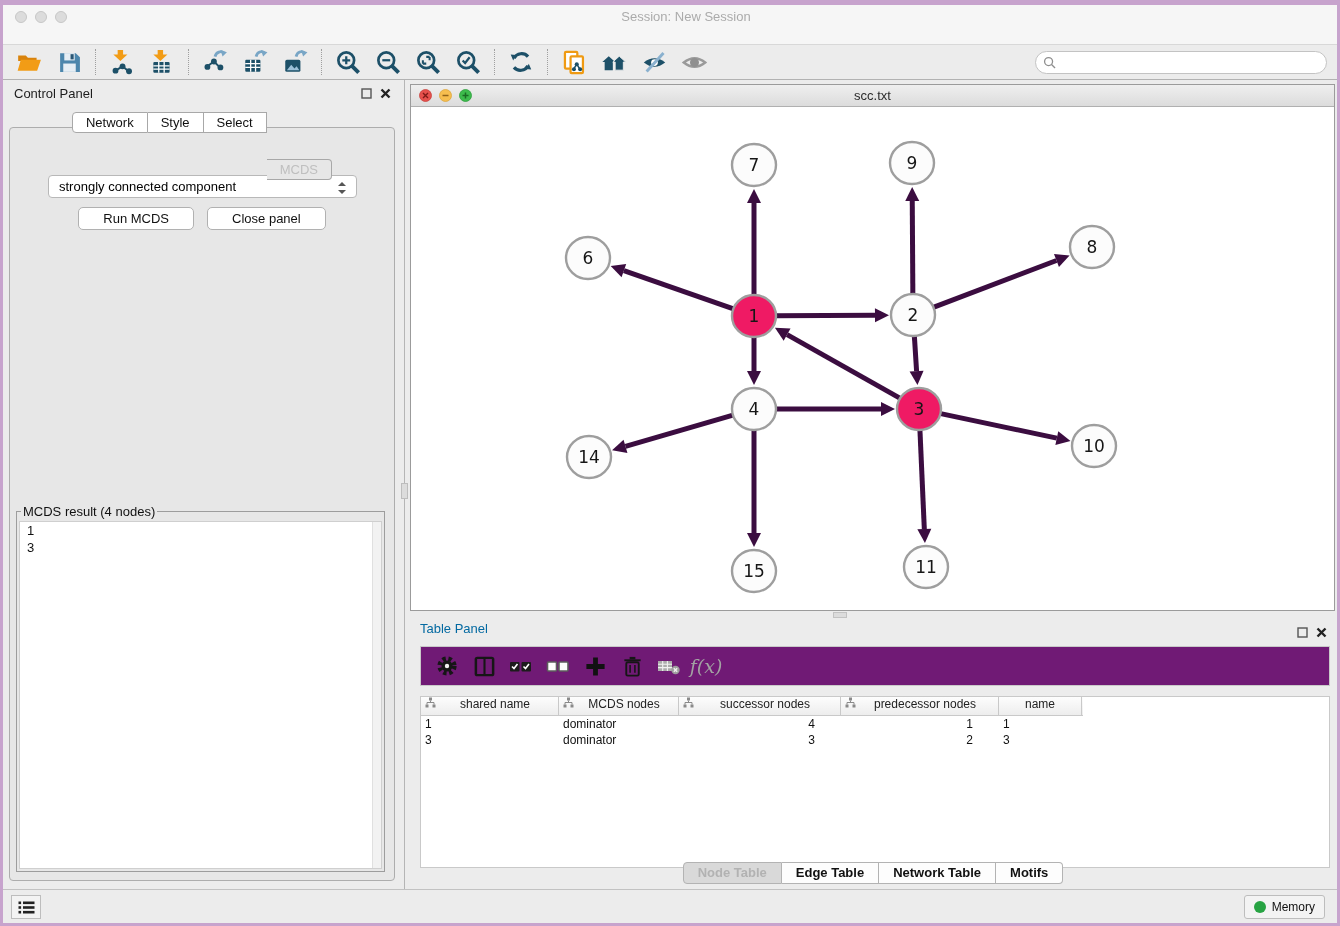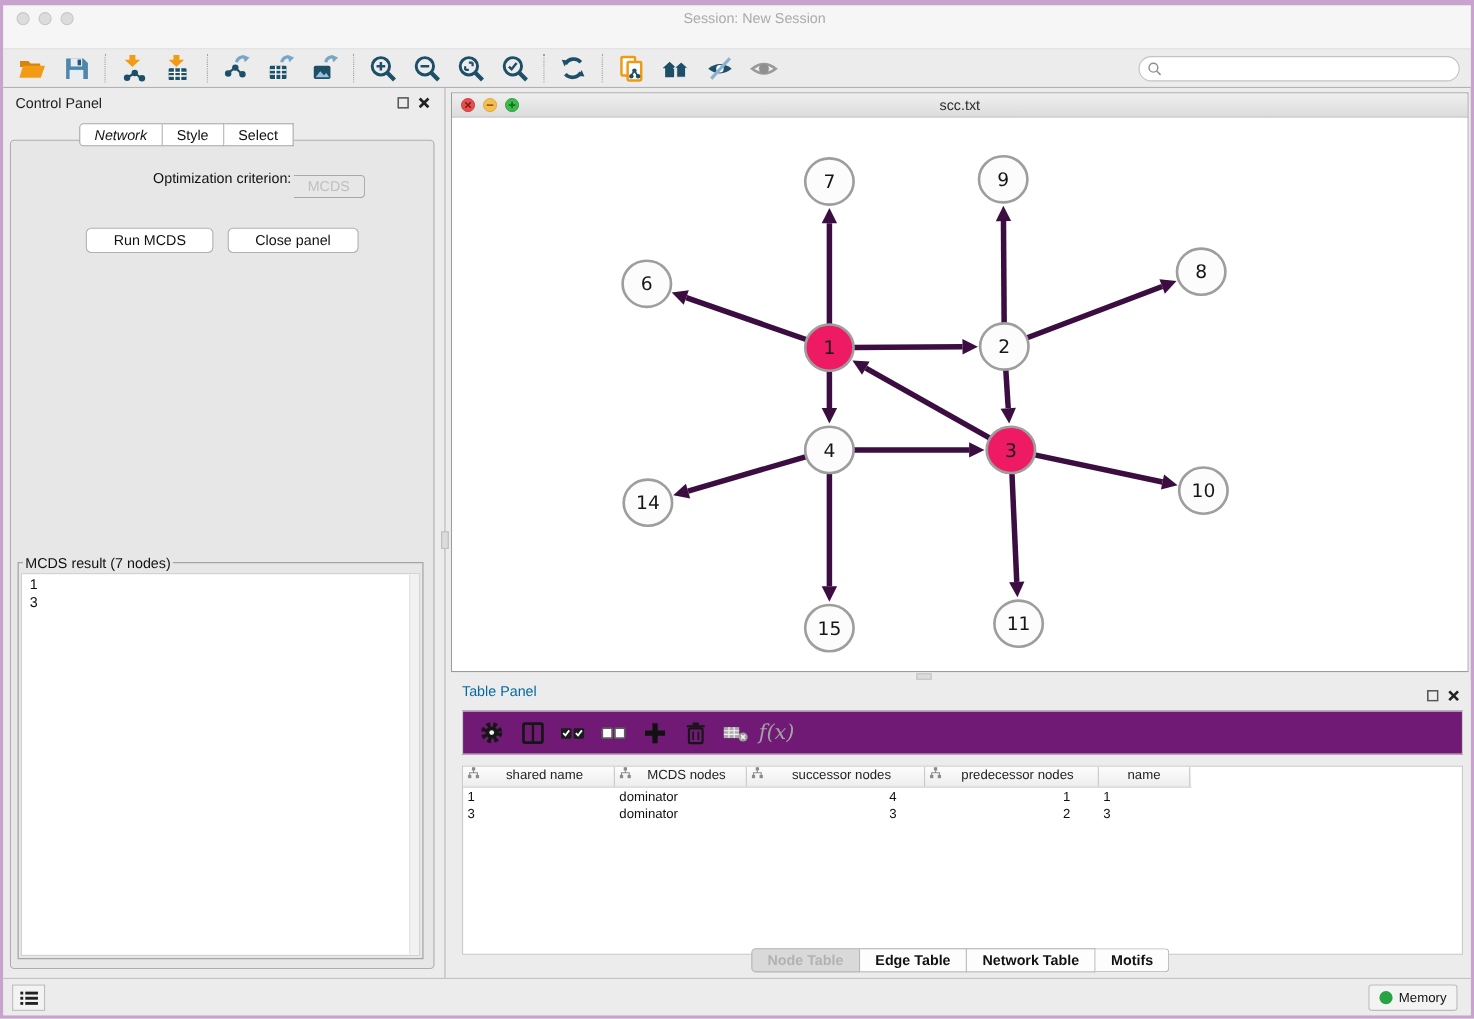--- a/index.html
+++ b/index.html
@@ -22,21 +22,21 @@
 
   
   .main { flex:1 1 auto; display:flex; position:relative; min-height:0; }
 
   
   .control-panel { width:398px; flex:none; position:relative; background:#ececec; }
   .cp-header { position:absolute; top:6px; left:11px; font-size:13px; color:#1d1d1d; }
   .panel-btns { position:absolute; top:8px; right:10px; display:flex; gap:8px; align-items:center; }
   .tabs-row { position:absolute; top:32px; left:0; right:0; display:flex; justify-content:center; z-index:2; }
   .cp-tab { height:21px; line-height:19px; padding:0 13px; font-size:13px; background:#fff; border:1px solid #a8a8a8; border-left-width:0; color:#111; cursor:pointer; }
-  .cp-tab:first-child { border-left-width:1px; border-radius:4px 0 0 4px;font-style:italic; }
+  .cp-tab:first-child { border-left-width:1px; border-radius:4px 0 0 4px; }
   .cp-tab:last-child { border-radius:0 4px 4px 0; }
   .cp-tab.active { background:#e7e7e7; color:#bfbfbf;margin-top:47px; }
   .cp-content { position:absolute; top:47px; left:6px; right:6px; bottom:8px; border:1px solid #adadad; border-radius:4px; background:#e7e7e7; }
   .opt-label { position:absolute; top:26px; left:0; right:0; text-align:center; font-size:13px; color:#111; }
   .criterion-select { position:absolute; top:47px; left:38px; width:309px; height:23px; background:#fff; border:1px solid #b8b8b8; border-radius:4px; font-size:13px; display:flex; align-items:center; padding:0 24px 0 10px; cursor:pointer; }
   .sel-chev { position:absolute; right:7px; top:4px; }
   .btn-row { position:absolute; top:79px; left:0; right:0; display:flex; justify-content:center; gap:13px; }
   .aqua-btn { height:23px; background:#fff; border:1px solid #b1b1b1; border-radius:5px; font-size:13px; padding:0 24px; color:#111; cursor:pointer; font-family:"Liberation Sans",sans-serif; }
   .mcds-fieldset { position:absolute; top:376px; left:6px; right:9px; bottom:8px; border:1px solid #9d9d9d; background:#e7e7e7; padding:2px; }
   .mcds-fieldset legend { font-size:13px; color:#111; padding:0 2px; margin-left:2px; }
@@ -260,27 +260,33 @@
             <path d="M1.5 1.5 L9.5 9.5 M9.5 1.5 L1.5 9.5" stroke="#222" stroke-width="2.4"></path>
           </svg>
       </div>
       <div class="tabs-row">
         <div class="cp-tab">Network</div>
         <div class="cp-tab">Style</div>
         <div class="cp-tab">Select</div>
         <div class="cp-tab active">MCDS</div>
       </div>
       <div class="cp-content">
-        <div class="opt-label">Optimization criterion:</div>
+        <div class="criterion-select">
+          <span>strongly connected component</span>
+          <svg class="sel-chev" width="14" height="16" viewBox="0 0 14 16">
+              <path d="M3 6 L7 2 L11 6 Z" fill="#555"></path>
+              <path d="M3 10 L7 14 L11 10 Z" fill="#555"></path>
+            </svg>
+        </div>
         <div class="btn-row">
           <button class="aqua-btn">Run MCDS</button>
           <button class="aqua-btn">Close panel</button>
         </div>
         <fieldset class="mcds-fieldset">
-          <legend>MCDS result (7 nodes)</legend>
+          <legend>MCDS result (4 nodes)</legend>
           <div class="mcds-result-box">
             <div class="mcds-line">1</div>
             <div class="mcds-line">3</div>
             <div class="mcds-scroll"></div>
           </div>
         </fieldset>
       </div>
     </div>
 
     <div class="v-split">

